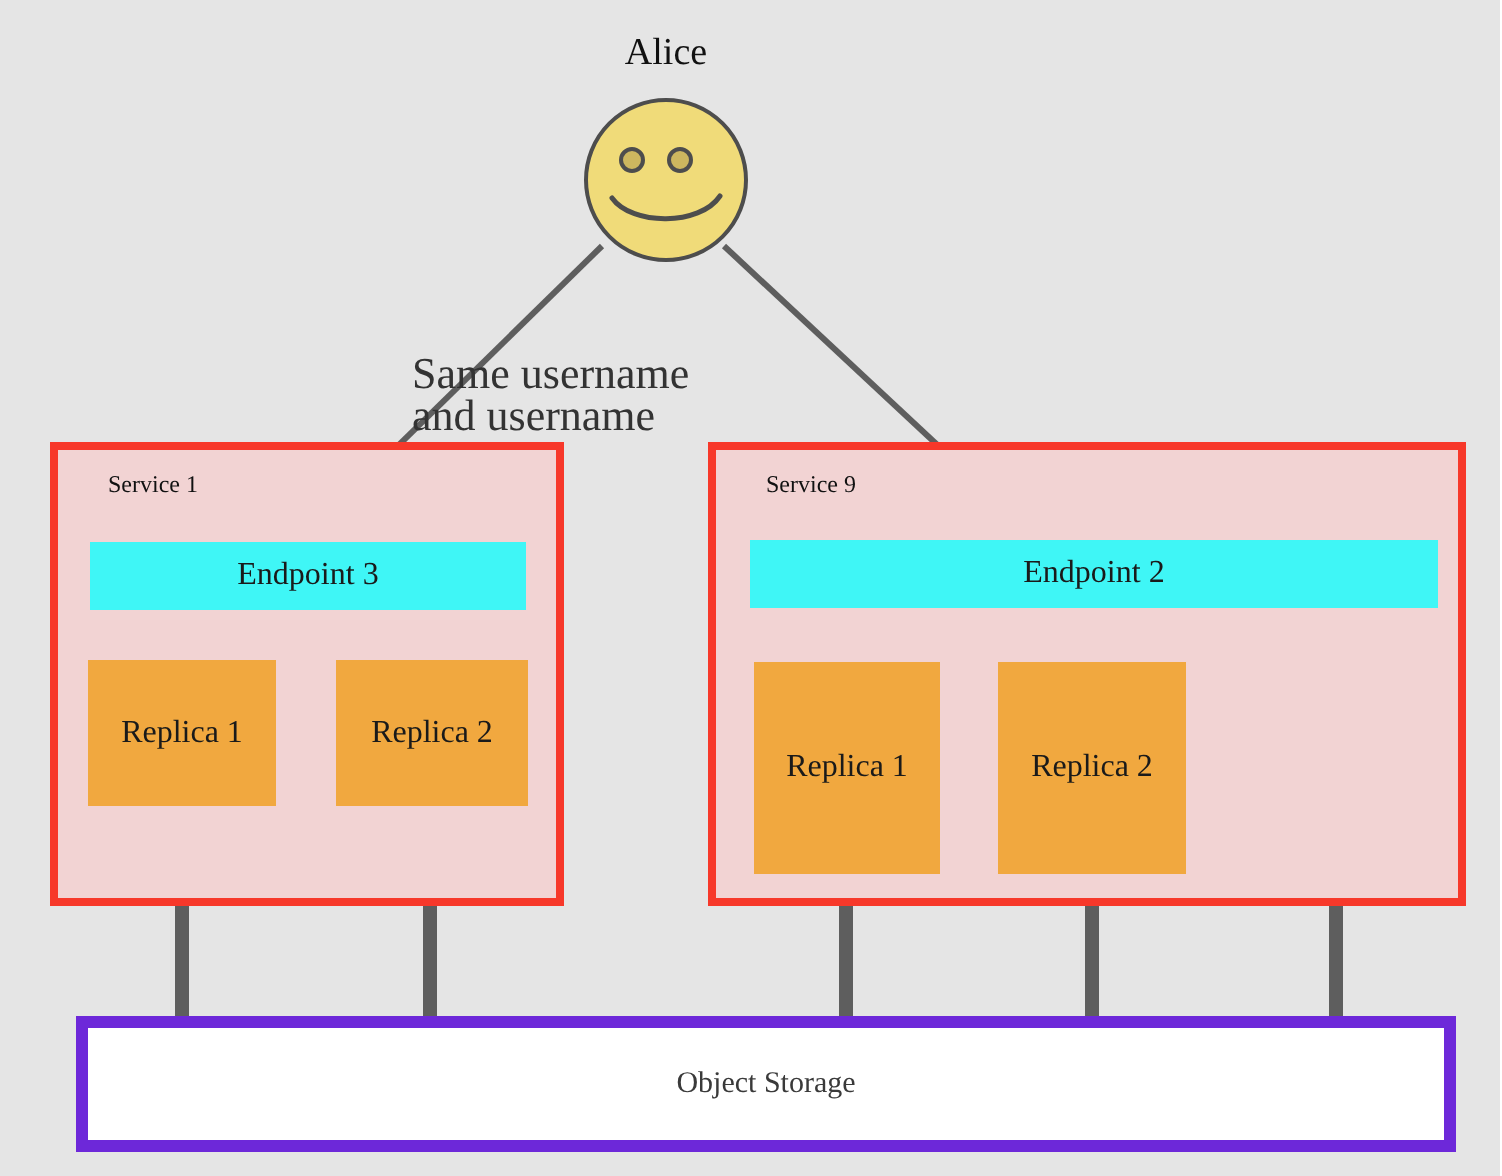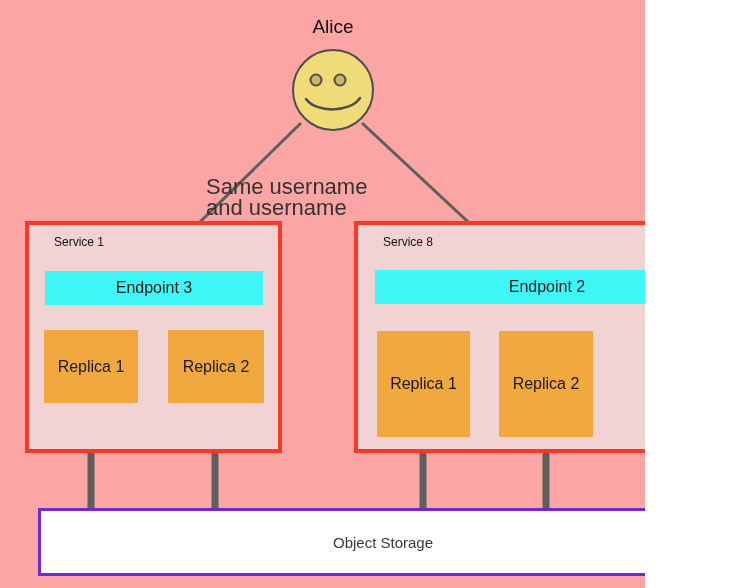--- a/index.html
+++ b/index.html
@@ -1,18 +1,18 @@
 <!DOCTYPE html>
 <html><head>
 <meta charset="utf-8">
 <style>
   html,body{margin:0;padding:0;background:#fff;}
   .canvas{
-    position:relative;width:645px;height:588px;background:#fca5a5;overflow:hidden;
-    font-family:Liberation Sans, sans-serif;color:#1f1f1f;
+    position:relative;width:750px;height:588px;background:#e5e5e5;overflow:hidden;
+    font-family:Liberation Serif, serif;color:#1f1f1f;
   }
   .abs{position:absolute;box-sizing:border-box;}
   .title{
     left:0;top:16px;width:666px;text-align:center;
     font-size:19px;color:#111;
   }
   .annotation{
     left:206px;top:176px;width:240px;text-align:left;
     font-size:22px;line-height:21px;color:#333;
   }
@@ -36,21 +36,21 @@
   }
   .s1r{top:330px;height:73px;}
   .s1r1{left:44px;width:94px;}
   .s1r2{left:168px;width:96px;}
   .s2r{top:331px;height:106px;}
   .s2r1{left:377px;width:93px;}
   .s2r2{left:499px;width:94px;}
   .s2r3{left:622px;width:95px;}
   .storage{
     left:38px;top:508px;width:690px;height:68px;background:#ffffff;
-    border:3px solid #6d28d9;display:flex;align-items:center;justify-content:center;
+    border:6px solid #6d28d9;display:flex;align-items:center;justify-content:center;
     font-size:15px;color:#3a3a3a;
   }
   svg.overlay{position:absolute;left:0;top:0;width:751px;height:588px;pointer-events:none;}
 </style>
 </head>
 <body>
 
 <div class="canvas">
 
   <svg class="overlay" viewBox="0 0 751 588">
@@ -97,21 +97,21 @@
     <span>Endpoint 3</span>
   </div>
   <div class="abs replica s1r s1r1">
     <span>Replica 1</span>
   </div>
   <div class="abs replica s1r s1r2">
     <span>Replica 2</span>
   </div>
 
   <div class="abs service-box service2-box">
-    <div class="service-label">Service 8</div>
+    <div class="service-label">Service 9</div>
   </div>
   <div class="abs endpoint endpoint2">
     <span>Endpoint 2</span>
   </div>
   <div class="abs replica s2r s2r1">
     <span>Replica 1</span>
   </div>
   <div class="abs replica s2r s2r2">
     <span>Replica 2</span>
   </div>

